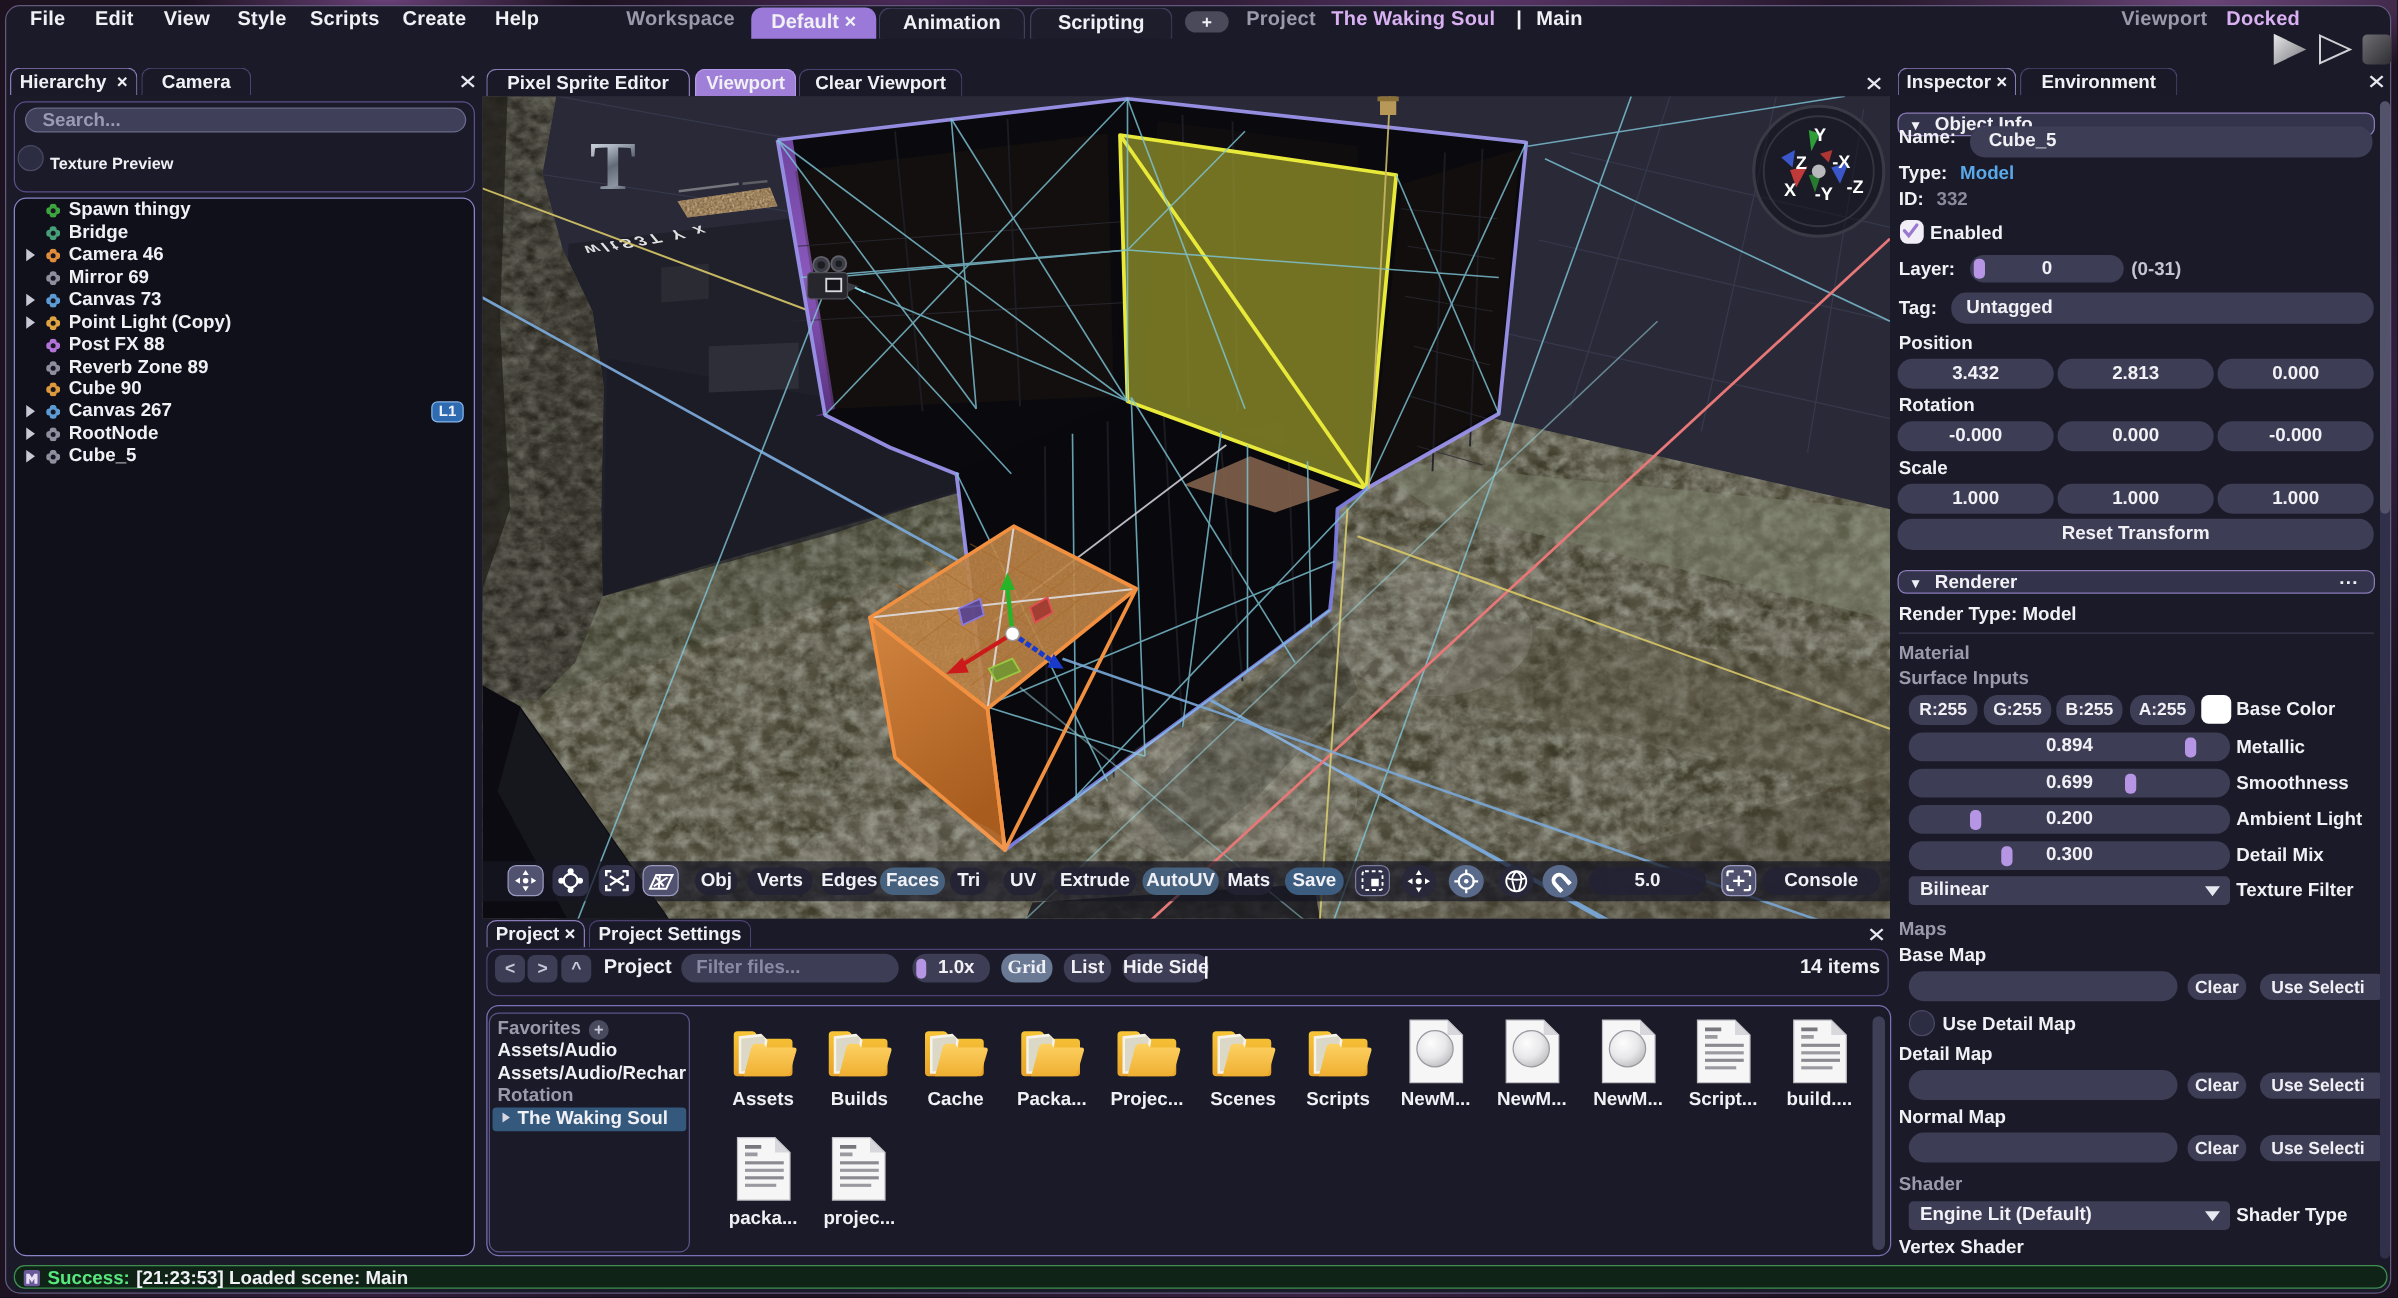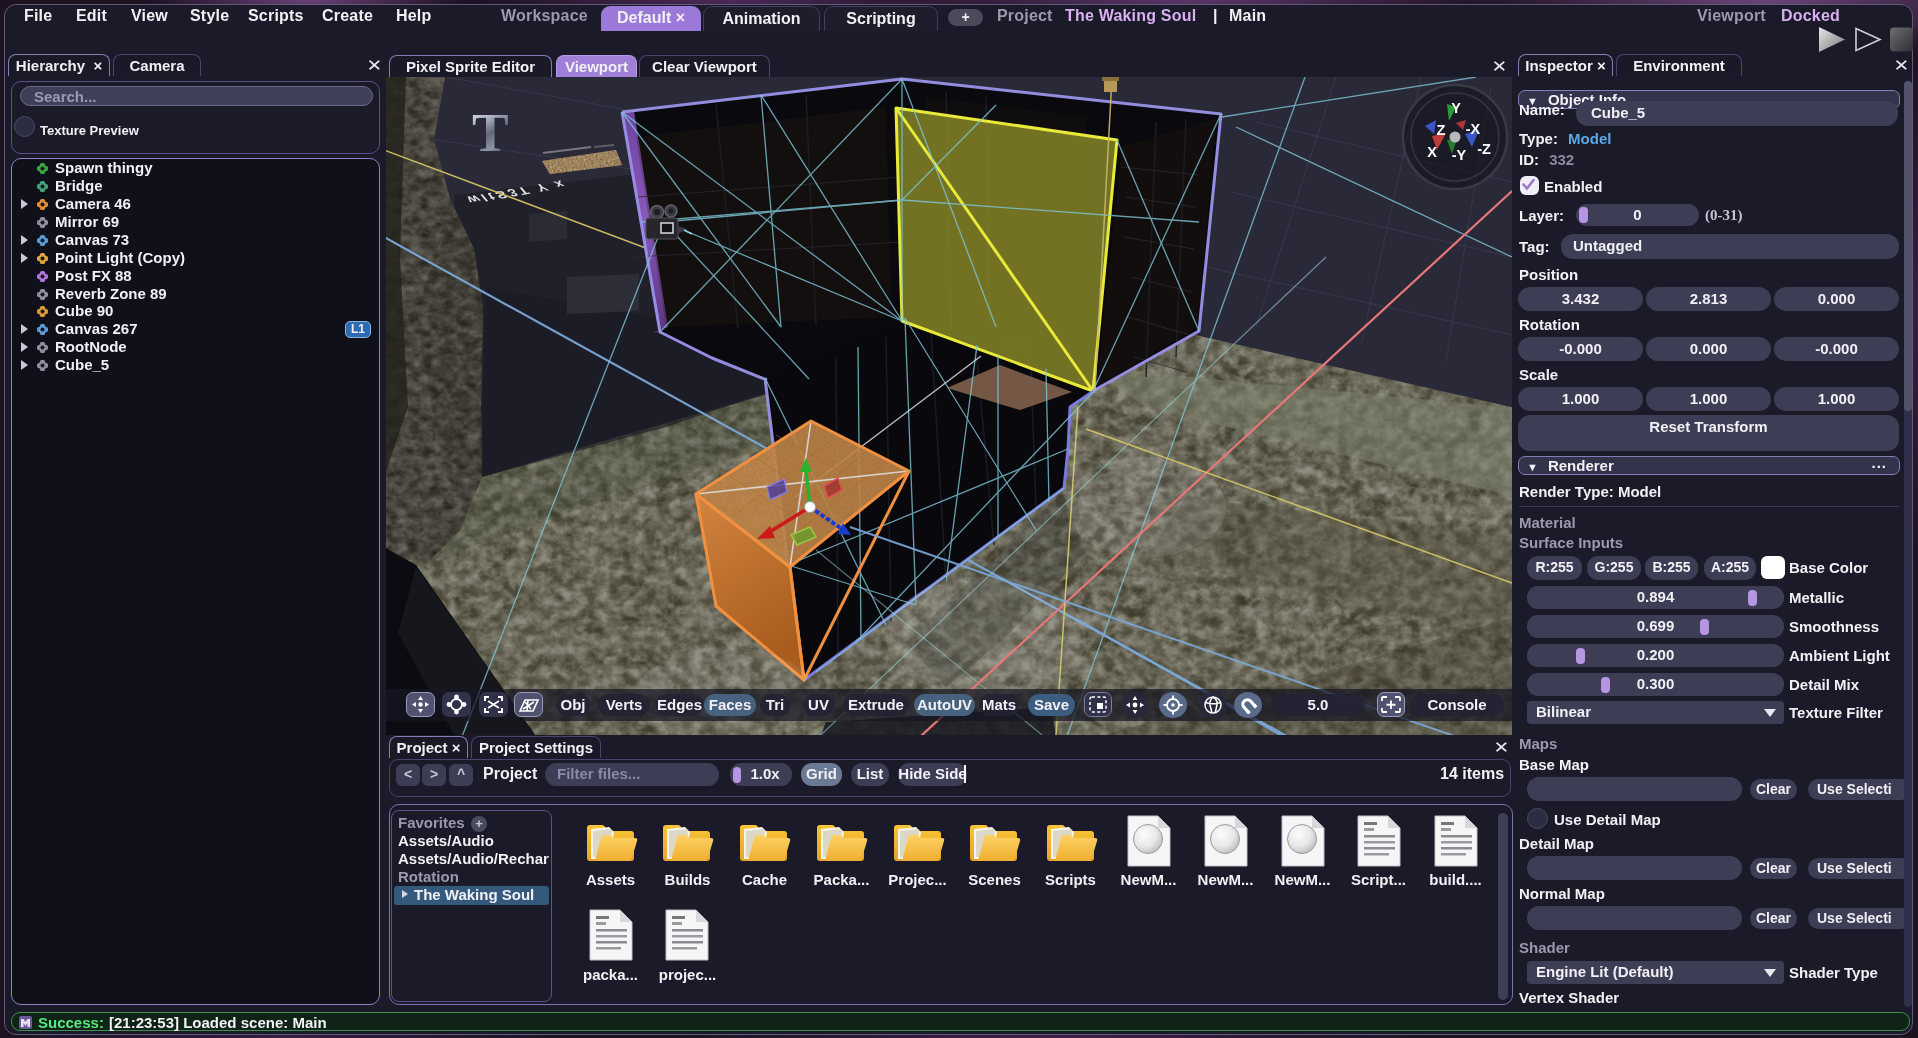--- a/index.html
+++ b/index.html
@@ -583,21 +583,21 @@
 <div class="ptab on" style="left:389px; top:736px; width:79px;">Project ×</div>
 <div class="ptab off" style="left:471px; top:736px; width:130px;">Project Settings</div>
 <div class="xbt" style="left:1495px; top:739px;">✕</div>
 <div class="btool">
   <div class="npill" style="left:6px;">&lt;</div>
   <div class="npill" style="left:32px;">&gt;</div>
   <div class="npill" style="left:59px;">^</div>
   <div class="abs" style="left:93px; top:5px; font-size:16px;">Project</div>
   <div class="ifield" style="position:absolute; left:155px; top:3px; width:174px; height:23px; text-align:left; line-height:22px; padding-left:12px; color:#8a8aa5; background:#3d3d55;">Filter files...</div>
   <div class="islider" style="position:absolute; left:340px; top:3px; width:62px; height:23px; line-height:22px;"><div class="ihandle" style="left:3px; top:3.5px; width:8px;"></div><span style="margin-left:8px;">1.0x</span></div>
-  <div class="vpill" style="position:absolute; left:411px; top:3px; width:41px; background:#6a7a95; line-height:22px; height:23px;">Grid</div>
+  <div class="vpill" style="position:absolute; left:411px; top:3px; width:41px; background:#6a7a95; line-height:22px; height:23px;font-family:Liberation Serif, serif;">Grid</div>
   <div class="vpill" style="position:absolute; left:461px; top:3px; width:38px; background:#3d3d55; line-height:22px; height:23px;">List</div>
   <div class="vpill" style="position:absolute; left:508px; top:3px; width:69px; background:#3d3d55; line-height:22px; height:23px;">Hide Side<span style="position:absolute; right:1px; top:2px; width:2.5px; height:18px; background:#f8f8ff;"></span></div>
   <div class="abs" style="left:1050px; top:5px; font-size:16px;">14 items</div>
 </div>
 <div class="bbox"></div>
 <div class="sidebox">
   <div class="abs txt-gray" style="left:6px; top:3px;">Favorites</div>
   <div class="abs" style="left:79px; top:5px; width:16px; height:16px; background:#4a4a5e; border-radius:50%; text-align:center; font-size:13px; line-height:15px; color:#c8c8d8;">+</div>
   <div class="abs" style="left:6px; top:21px;">Assets/Audio</div>
   <div class="abs" style="left:6px; top:39px; white-space:nowrap; overflow:hidden; width:153px;">Assets/Audio/Rechar</div>
@@ -688,36 +688,36 @@
   <div class="ilbl" style="left:1519px; top:101px;">Name:</div>
   <div class="ifield" style="left:1576px; top:101px; width:322px; height:25px; line-height:24px; text-align:left; padding-left:15px;">Cube_5</div>
   <div class="ilbl" style="left:1519px; top:130px;">Type: <span style="color:#5aa8e8; margin-left:6px;">Model</span></div>
   <div class="ilbl" style="left:1519px; top:151px;">ID: <span style="color:#8a8a9a; margin-left:6px;">332</span></div>
   <div class="checkbox"><svg width="17" height="17" viewBox="0 0 17 17">
         <path d="M3.5,8.5 L7,12.5 L13.5,4" fill="none" stroke="#9a7ad0" stroke-width="2.6" stroke-linecap="round"></path>
       </svg></div>
   <div class="ilbl" style="left:1544px; top:178px;">Enabled</div>
   <div class="ilbl" style="left:1519px; top:207px;">Layer:</div>
   <div class="islider" style="left:1576px; top:204px; width:123px; height:22px; line-height:22px;"><div class="ihandle" style="left:3px;"></div>0</div>
-  <div class="ilbl" style="left:1705px; top:207px; color:#c5c5d2;font-family:Liberation Serif, serif;">(0-31)</div>
+  <div class="ilbl" style="left:1705px; top:207px; color:#c5c5d2;">(0-31)</div>
   <div class="ilbl" style="left:1519px; top:238px;">Tag:</div>
   <div class="ifield" style="left:1561px; top:234px; width:338px; height:25px; line-height:24px; text-align:left; padding-left:12px;">Untagged</div>
   <div class="ilbl" style="left:1519px; top:266px;">Position</div>
   <div class="ifield" style="left:1518px; top:287px; width:125px; height:24px; line-height:23px;">3.432</div>
   <div class="ifield" style="left:1646px; top:287px; width:125px; height:24px; line-height:23px;">2.813</div>
   <div class="ifield" style="left:1774px; top:287px; width:125px; height:24px; line-height:23px;">0.000</div>
   <div class="ilbl" style="left:1519px; top:316px;">Rotation</div>
   <div class="ifield" style="left:1518px; top:337px; width:125px; height:24px; line-height:23px;">-0.000</div>
   <div class="ifield" style="left:1646px; top:337px; width:125px; height:24px; line-height:23px;">0.000</div>
   <div class="ifield" style="left:1774px; top:337px; width:125px; height:24px; line-height:23px;">-0.000</div>
   <div class="ilbl" style="left:1519px; top:366px;">Scale</div>
   <div class="ifield" style="left:1518px; top:387px; width:125px; height:24px; line-height:23px;">1.000</div>
   <div class="ifield" style="left:1646px; top:387px; width:125px; height:24px; line-height:23px;">1.000</div>
   <div class="ifield" style="left:1774px; top:387px; width:125px; height:24px; line-height:23px;">1.000</div>
-  <div class="ifield" style="left:1518px; top:415px; width:381px; height:36px; line-height:24px;">Reset Transform</div>
+  <div class="ifield" style="left:1518px; top:415px; width:381px; height:25px; line-height:24px;">Reset Transform</div>
   <div class="sechdr" style="top:456px;"><span style="margin-left:8px; font-size:11px;">▼</span><span style="margin-left:10px;">Renderer</span><span style="position:absolute; right:12px; top:-3px; letter-spacing:1px;">...</span></div>
   <div class="ilbl" style="left:1519px; top:483px;">Render Type: Model</div>
   <div class="abs" style="left:1519px; top:506px; width:380px; height:1px; background:#3a3a50;"></div>
   <div class="ilbl txt-gray" style="left:1519px; top:514px;">Material</div>
   <div class="ilbl txt-gray" style="left:1519px; top:534px;">Surface Inputs</div>
   <div class="pill" style="left:1527px; top:556px; width:55px; height:24px; line-height:23px;">R:255</div>
   <div class="pill" style="left:1587px; top:556px; width:54px; height:24px; line-height:23px;">G:255</div>
   <div class="pill" style="left:1645px; top:556px; width:53px; height:24px; line-height:23px;">B:255</div>
   <div class="pill" style="left:1704px; top:556px; width:52px; height:24px; line-height:23px;">A:255</div>
   <div class="abs" style="left:1761px; top:556px; width:24px; height:23px; background:#fff; border-radius:6px;"></div>

